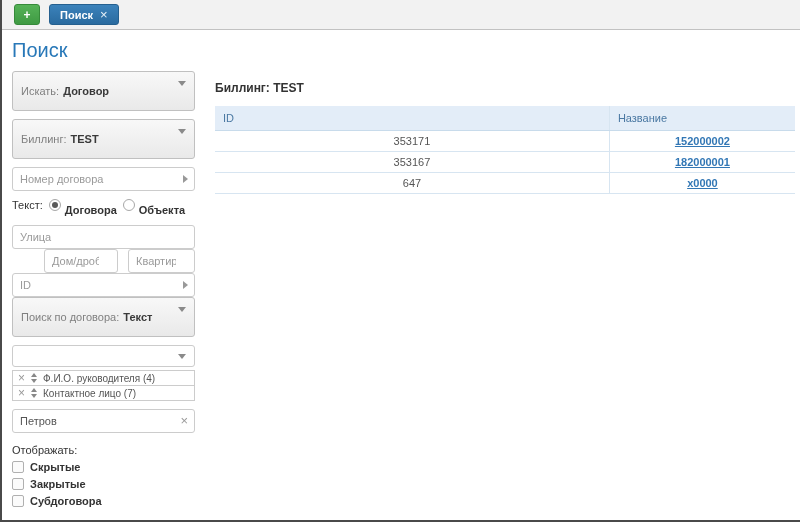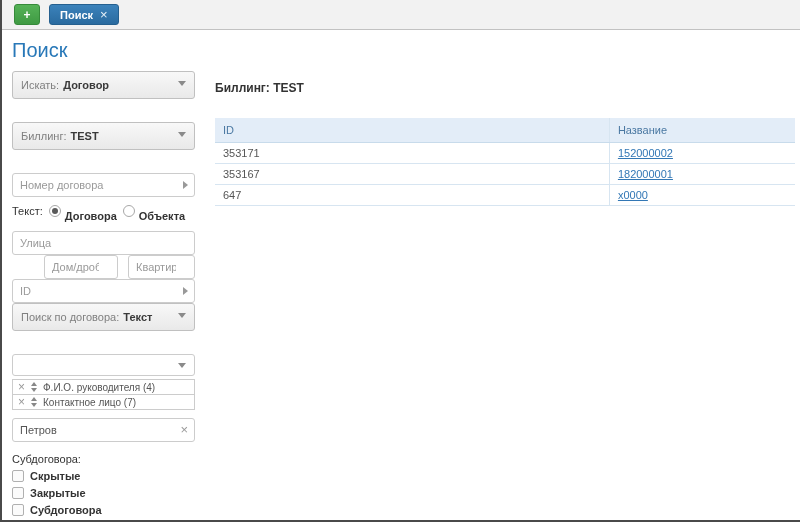--- a/index.html
+++ b/index.html
@@ -44,21 +44,21 @@
   .content { padding: 6px 0 0 10px; }
   h1.page-title { font-size: 20px; font-weight: 400; color: #2878b8; margin: 3px 0 9px; }
 
   .columns { display: flex; align-items: flex-start; }
   .form-col { width: 183px; flex: 0 0 183px; }
 
   
   .select {
     position: relative;
     display: flex; align-items: center;
-    height: 28px; padding: 0 20px 0 8px; margin-bottom: 23px;
+    height: 40px; padding: 0 20px 0 8px; margin-bottom: 8px;
     background: linear-gradient(#f8f8f8, #e9e9e9);
     border: 1px solid #c0c0c0; border-radius: 3px;
     font-size: 11px; color: #808080; cursor: pointer;
     white-space: nowrap;
   }
   .select.empty { background: #fff; border-color: #ccc; height: 22px; }
   .sel-value { font-weight: bold; color: #3a3a3a; margin-left: 4px; text-align: center; }
   .caret-down {
     position: absolute; right: 8px; top: 9px;
     width: 0; height: 0;
@@ -116,31 +116,31 @@
 
   .param-value-wrap { margin-top: 8px; }
 
   
   .section-label { font-size: 11px; color: #333; margin: 11px 0 5px; }
   .check-row { display: flex; align-items: center; gap: 6px; margin-bottom: 5px; font-size: 11px; font-weight: bold; color: #333; }
   .checkbox { width: 12px; height: 12px; border: 1px solid #b0b0b0; border-radius: 2px; background: #fbfbfb; cursor: pointer; flex: 0 0 12px; }
 
   
   .results-col { flex: 1; padding: 10px 5px 0 20px; }
-  .results-heading { font-size: 12px; font-weight: bold; color: #333; margin-bottom: 23px; }
+  .results-heading { font-size: 12px; font-weight: bold; color: #333; margin-bottom: 11px; }
   table.results { width: 100%; border-collapse: collapse; font-size: 11px; }
   table.results th {
     background: #e3edf8; color: #4a78a2; font-weight: normal;
     text-align: left; padding: 6px 8px;
     border-bottom: 1px solid #c8dbeb;
   }
-  table.results td { padding: 4px 8px; border-bottom: 1px solid #d7e5f1; color: #555; }
+  table.results td { padding: 4px 8px; border-bottom: 1px solid #d7e5f1; color: #555; text-align: center; }
   table.results th.col-name, table.results td.col-name { border-left: 1px solid #d7e5f1; }
   table.results th.col-id { width: 68%; }
-  table.results a { color: #3277b5; text-decoration: underline; cursor: pointer; }
+  table.results a { color: #3277b5; text-decoration: underline; cursor: pointer; font-weight: bold; }
 </style>
 </head>
 <body>
 
 <div class="viewport">
 
   <div class="tabbar">
     <button class="add-tab">+</button>
     <div class="tab">
       <span>Поиск</span>
@@ -224,21 +224,21 @@
               <i class="dn"></i>
             </span>
           <span>Контактное лицо (7)</span>
         </div>
 
         <div class="input-wrap param-value-wrap">
           <input class="txt" value="Петров" style="">
           <span class="clear-x">×</span>
         </div>
 
-        <div class="section-label">Субдоговора:</div>
+        <div class="section-label">Отображать:</div>
         <div class="check-row">
           <span class="checkbox"></span>
           <span>Скрытые</span>
         </div>
         <div class="check-row">
           <span class="checkbox"></span>
           <span>Закрытые</span>
         </div>
         <div class="check-row">
           <span class="checkbox"></span>

